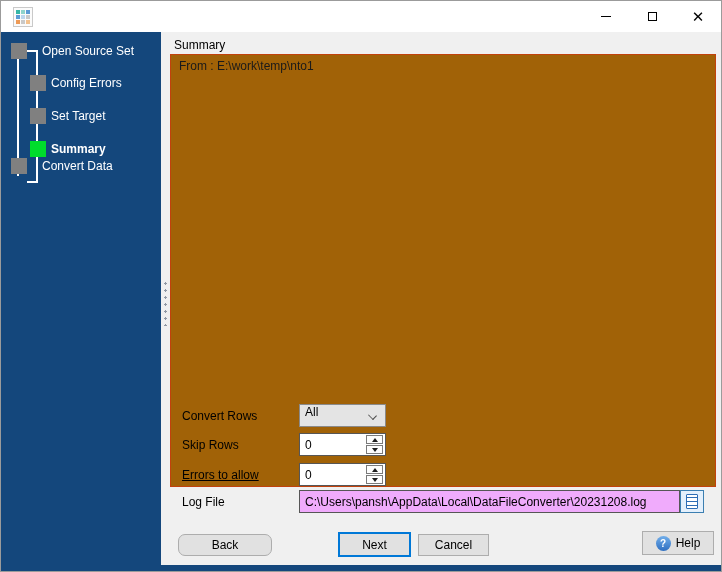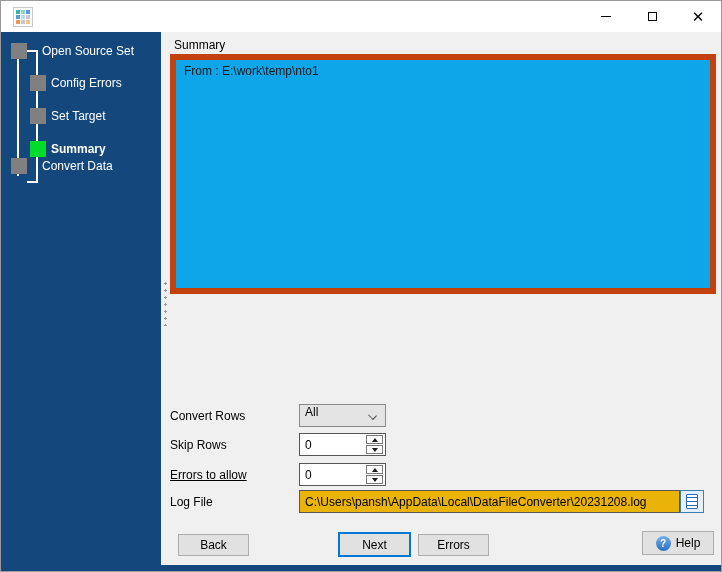--- a/index.html
+++ b/index.html
@@ -43,26 +43,26 @@
   .grip {
     position:absolute; left:2px; top:248px; width:5px; height:46px;
     background-image:radial-gradient(circle, #8f97a3 1px, transparent 1.3px);
     background-size:5px 7px; background-repeat:repeat-y;
   }
 
   
   .main { position:absolute; left:169px; top:31px; width:552px; height:535px; background:#f0f0f0; }
   .summary-title { position:absolute; left:4px; top:6px; color:#000; }
   .summary-box {
-    position:absolute; left:0; top:22px; width:546px; height:240px;
-    background:#0ea5e9; border:6px solid #c2410c; padding:3px 8px;
+    position:absolute; left:0; top:22px; width:546px; height:433px;
+    background:#a16207; border:1px solid #c2410c; padding:3px 8px;
     line-height:17px; overflow:hidden; color:#1a1a1a;
   }
 
-  .fld-label { position:absolute; left:0; color:#000; }
+  .fld-label { position:absolute; left:12px; color:#000; }
 
   .combo {
     position:absolute; left:129px; top:372px; width:87px; height:23px;
     background:#e4e4e4; border:1px solid #8a8a8a; display:flex; align-items:flex-start;
     padding-left:5px; cursor:default;
   }
   .combo .chev {
     position:absolute; right:9px; top:7px; width:7px; height:7px;
     border-right:1.6px solid #4a4a4a; border-bottom:1.6px solid #4a4a4a;
     transform:rotate(45deg) scaleY(0.8);
@@ -82,41 +82,41 @@
   }
   .spin .sb {
     height:9px; background:#fdfdfd; border:1px solid #7a7a7a;
     display:flex; align-items:center; justify-content:center;
   }
   .tri-up { width:0; height:0; border-left:3px solid transparent; border-right:3px solid transparent; border-bottom:4px solid #1d1d1d; }
   .tri-dn { width:0; height:0; border-left:3px solid transparent; border-right:3px solid transparent; border-top:4px solid #1d1d1d; }
 
   .logfile {
     position:absolute; left:129px; top:458px; width:381px; height:23px;
-    border:1px solid #565656; background:#eab308;
+    border:1px solid #565656; background:#f0abfc;
     font:12px "Liberation Sans", sans-serif; padding-left:5px;
   }
   .browse-btn {
     position:absolute; left:510px; top:458px; width:24px; height:23px;
     background:#e4f0fc; border:1px solid #3c7fb1; display:flex;
     align-items:center; justify-content:center; cursor:default;
   }
   .doc-icon {
     width:12px; height:15px; background:#fff; border:1.5px solid #2e6db5;
     background-image:linear-gradient(#2e6db5 1px, transparent 1px);
     background-size:100% 4px; background-position:0 2px; border-radius:1px;
   }
 
   
   .btn {
     position:absolute; height:22px; background:#e1e1e1; border:1px solid #adadad;
     display:flex; align-items:center; justify-content:center;
     font:12px "Liberation Sans", sans-serif; color:#000; cursor:default;
   }
-  .btn-back   { left:8px;   top:502px; width:71px; }
+  .btn-back   { left:8px;   top:502px; width:94px;border-radius:7px; }
   .btn-next   { left:128px; top:500px; width:73px; height:25px; border:2px solid #0078d7;margin-left:40px; }
   .btn-cancel { left:248px; top:502px; width:71px; }
   .btn-help   { left:472px; top:499px; width:72px; height:24px; gap:5px; }
   .help-icon {
     width:15px; height:15px; border-radius:50%;
     background:linear-gradient(#71aeea, #2f6fc1);
     color:#fff; font-weight:bold; font-size:10px;
     display:flex; align-items:center; justify-content:center;
   }
 
@@ -230,21 +230,21 @@
       <span class="doc-icon"></span>
     </div>
 
     <div class="btn btn-back">
         <span>Back</span>
       </div>
     <div class="btn btn-next">
         <span>Next</span>
       </div>
     <div class="btn btn-cancel">
-        <span>Errors</span>
+        <span>Cancel</span>
       </div>
     <div class="btn btn-help">
       <span class="help-icon">?</span>
       <span>Help</span>
     </div>
   </div>
 
   <div class="bottom-strip"></div>
 </div>
 

